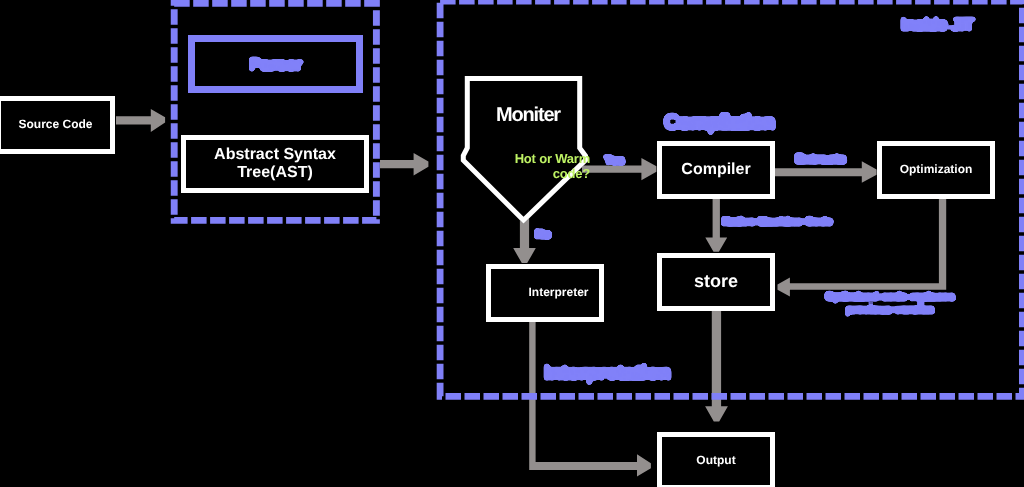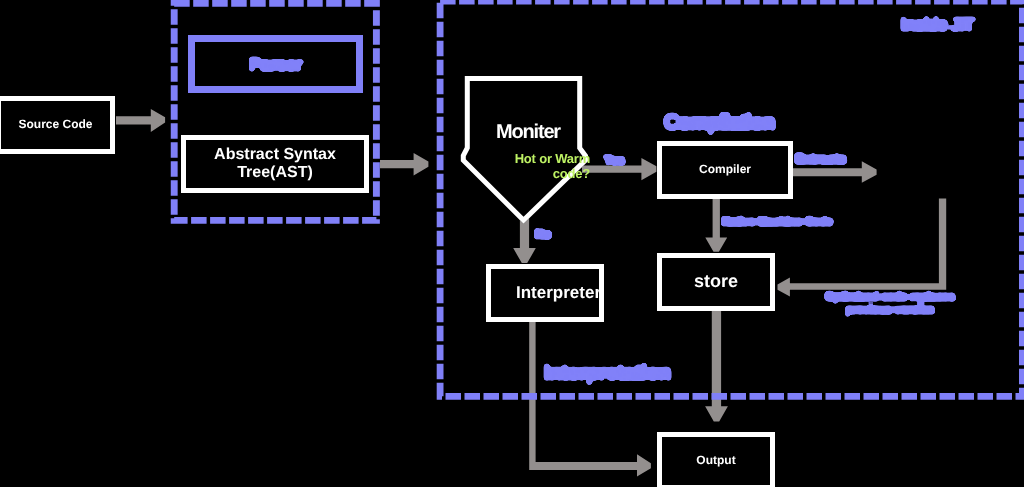--- a/index.html
+++ b/index.html
@@ -12,35 +12,35 @@
         color:#fff;font-weight:bold;text-align:center;line-height:1.1;
         white-space:pre-line;box-sizing:border-box;}
   .plabel{position:absolute;color:#8080f8;font-weight:bold;
           white-space:pre-line;line-height:1.15;
           filter:url(#pixfx);}
   svg.arrows{position:absolute;left:0;top:0;width:1024px;height:487px;overflow:visible;}
 
   
   #n-source{left:-4px;top:96px;width:119px;height:58px;font-size:12px;}
   #n-ast{left:181px;top:135px;width:188px;height:58px;font-size:16px;}
-  #n-compiler{left:657px;top:141px;width:136px;height:58px;font-size:12px;}
+  #n-compiler{left:657px;top:141px;width:118px;height:58px;font-size:16px;}
   #n-optimization{left:877px;top:141px;width:118px;height:58px;font-size:12px;}
-  #n-interpreter{left:486px;top:264px;width:118px;height:58px;font-size:17px;padding-left:27px;}
+  #n-interpreter{left:486px;top:264px;width:118px;height:58px;font-size:12px;padding-left:27px;}
   #n-store{left:657px;top:253px;width:118px;height:58px;font-size:18px;}
   #n-output{left:657px;top:432px;width:118px;height:58px;font-size:12px;}
 
   
   #n-parser-box{position:absolute;left:187.7px;top:35px;width:175.6px;height:58px;
                 box-sizing:border-box;border:7.5px solid #8080f8;background:#000;}
   #l-parser{left:188px;top:55px;width:176px;text-align:center;font-size:17px;}
 
   
   #moniter-shape{position:absolute;left:0;top:0;width:1024px;height:487px;overflow:visible;}
   #t-moniter{position:absolute;left:468px;top:104px;width:120px;text-align:center;
-             color:#fff;font-weight:bold;font-size:20px;letter-spacing:-1.2px;margin-top:17px;}
+             color:#fff;font-weight:bold;font-size:20px;letter-spacing:-1.2px;}
   #t-decision{position:absolute;left:460px;top:151px;width:130px;text-align:right;
               color:#bef264;font-weight:bold;font-size:13px;line-height:1.17;
               letter-spacing:-0.2px;white-space:pre-line;}
 
   
   #l-insidejit{left:901px;top:15px;font-size:17px;letter-spacing:-0.55px;}
   #l-compilation{left:664px;top:111px;font-size:21px;letter-spacing:-1px;}
   #l-interpretation{left:544px;top:362px;font-size:20px;letter-spacing:-0.15px;}
   #l-yes{left:604px;top:154px;font-size:12px;}
   #l-no{left:535px;top:228px;font-size:12px;}
@@ -102,20 +102,21 @@
     <g>
       <rect x="440.1" y="1.0" width="582.3" height="395.3" fill="none" stroke="#8080f8" stroke-width="6.8" stroke-dasharray="15.5 3.5"></rect>
     </g>
 
   </svg>
 
   <div class="node" id="n-source">Source Code</div>
   <div class="node" id="n-ast">Abstract Syntax
 Tree(AST)</div>
   <div class="node" id="n-compiler">Compiler</div>
+  <div class="node" id="n-optimization">Optimization</div>
   <div class="node" id="n-interpreter">Interpreter</div>
   <div class="node" id="n-store">store</div>
   <div class="node" id="n-output">Output</div>
 
   <div id="n-parser-box"></div>
   <div class="plabel" id="l-parser">Parser</div>
 
   <svg id="moniter-shape" viewBox="0 0 1024 487">
     <path fill="#000000" d="M 464.80 76.00 L 582.20 76.00 L 582.20 147.20 L 588.00 155.00 L 588.00 161.20 L 523.50 223.80 L 460.80 161.20 L 460.80 155.00 L 464.80 147.20 Z"></path>
     <path fill="#ffffff" fill-rule="evenodd" d="M 464.80 76.00 L 582.20 76.00 L 582.20 147.20 L 588.00 155.00 L 588.00 161.20 L 523.50 223.80 L 460.80 161.20 L 460.80 155.00 L 464.80 147.20 Z

